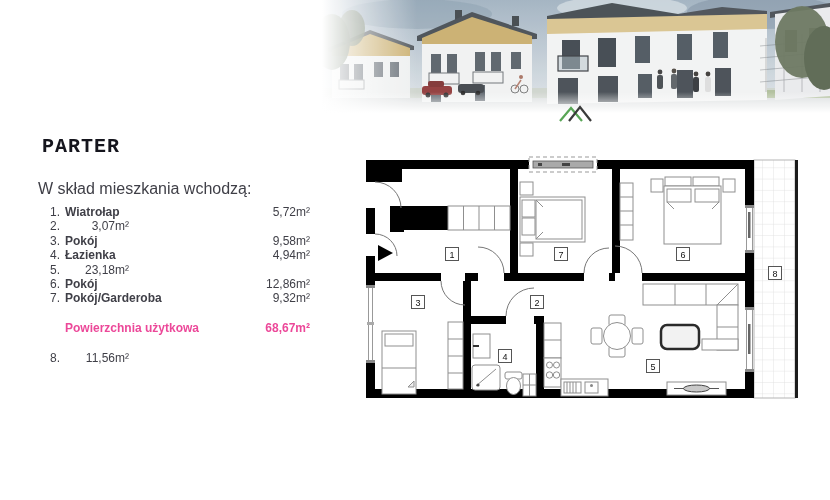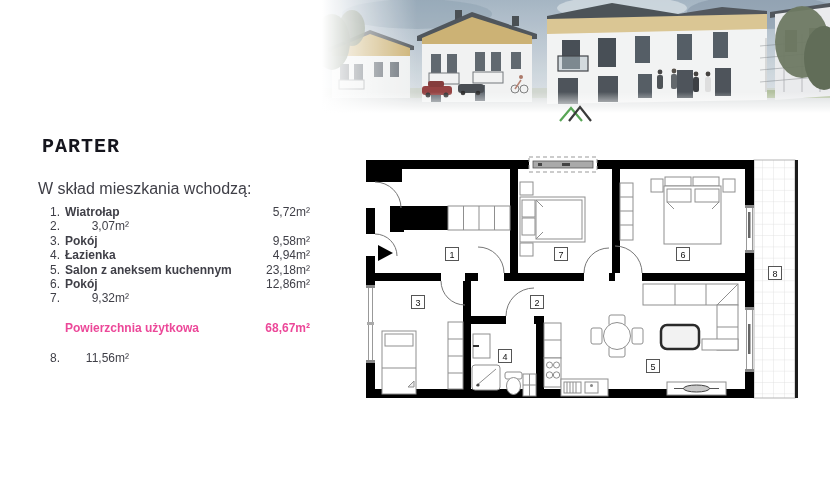--- a/index.html
+++ b/index.html
@@ -182,30 +182,30 @@
       <span class="lbl">Pokój</span>
       <span class="val">9,58m²</span>
     </div>
     <div class="row">
       <span class="no">4.</span>
       <span class="lbl">Łazienka</span>
       <span class="val">4,94m²</span>
     </div>
     <div class="row">
       <span class="no">5.</span>
-      <span class="lbl">Salon z aneksem kuchennym</span>
       <span class="val">23,18m²</span>
     </div>
     <div class="row">
       <span class="no">6.</span>
       <span class="lbl">Pokój</span>
       <span class="val">12,86m²</span>
     </div>
     <div class="row">
       <span class="no">7.</span>
+      <span class="lbl">Pokój/Garderoba</span>
       <span class="val">9,32m²</span>
     </div>
   </div>
 
   <div class="row total">
     <span class="no"></span>
     <span class="lbl">Powierzchnia użytkowa</span>
     <span class="val">68,67m²</span>
   </div>
 

